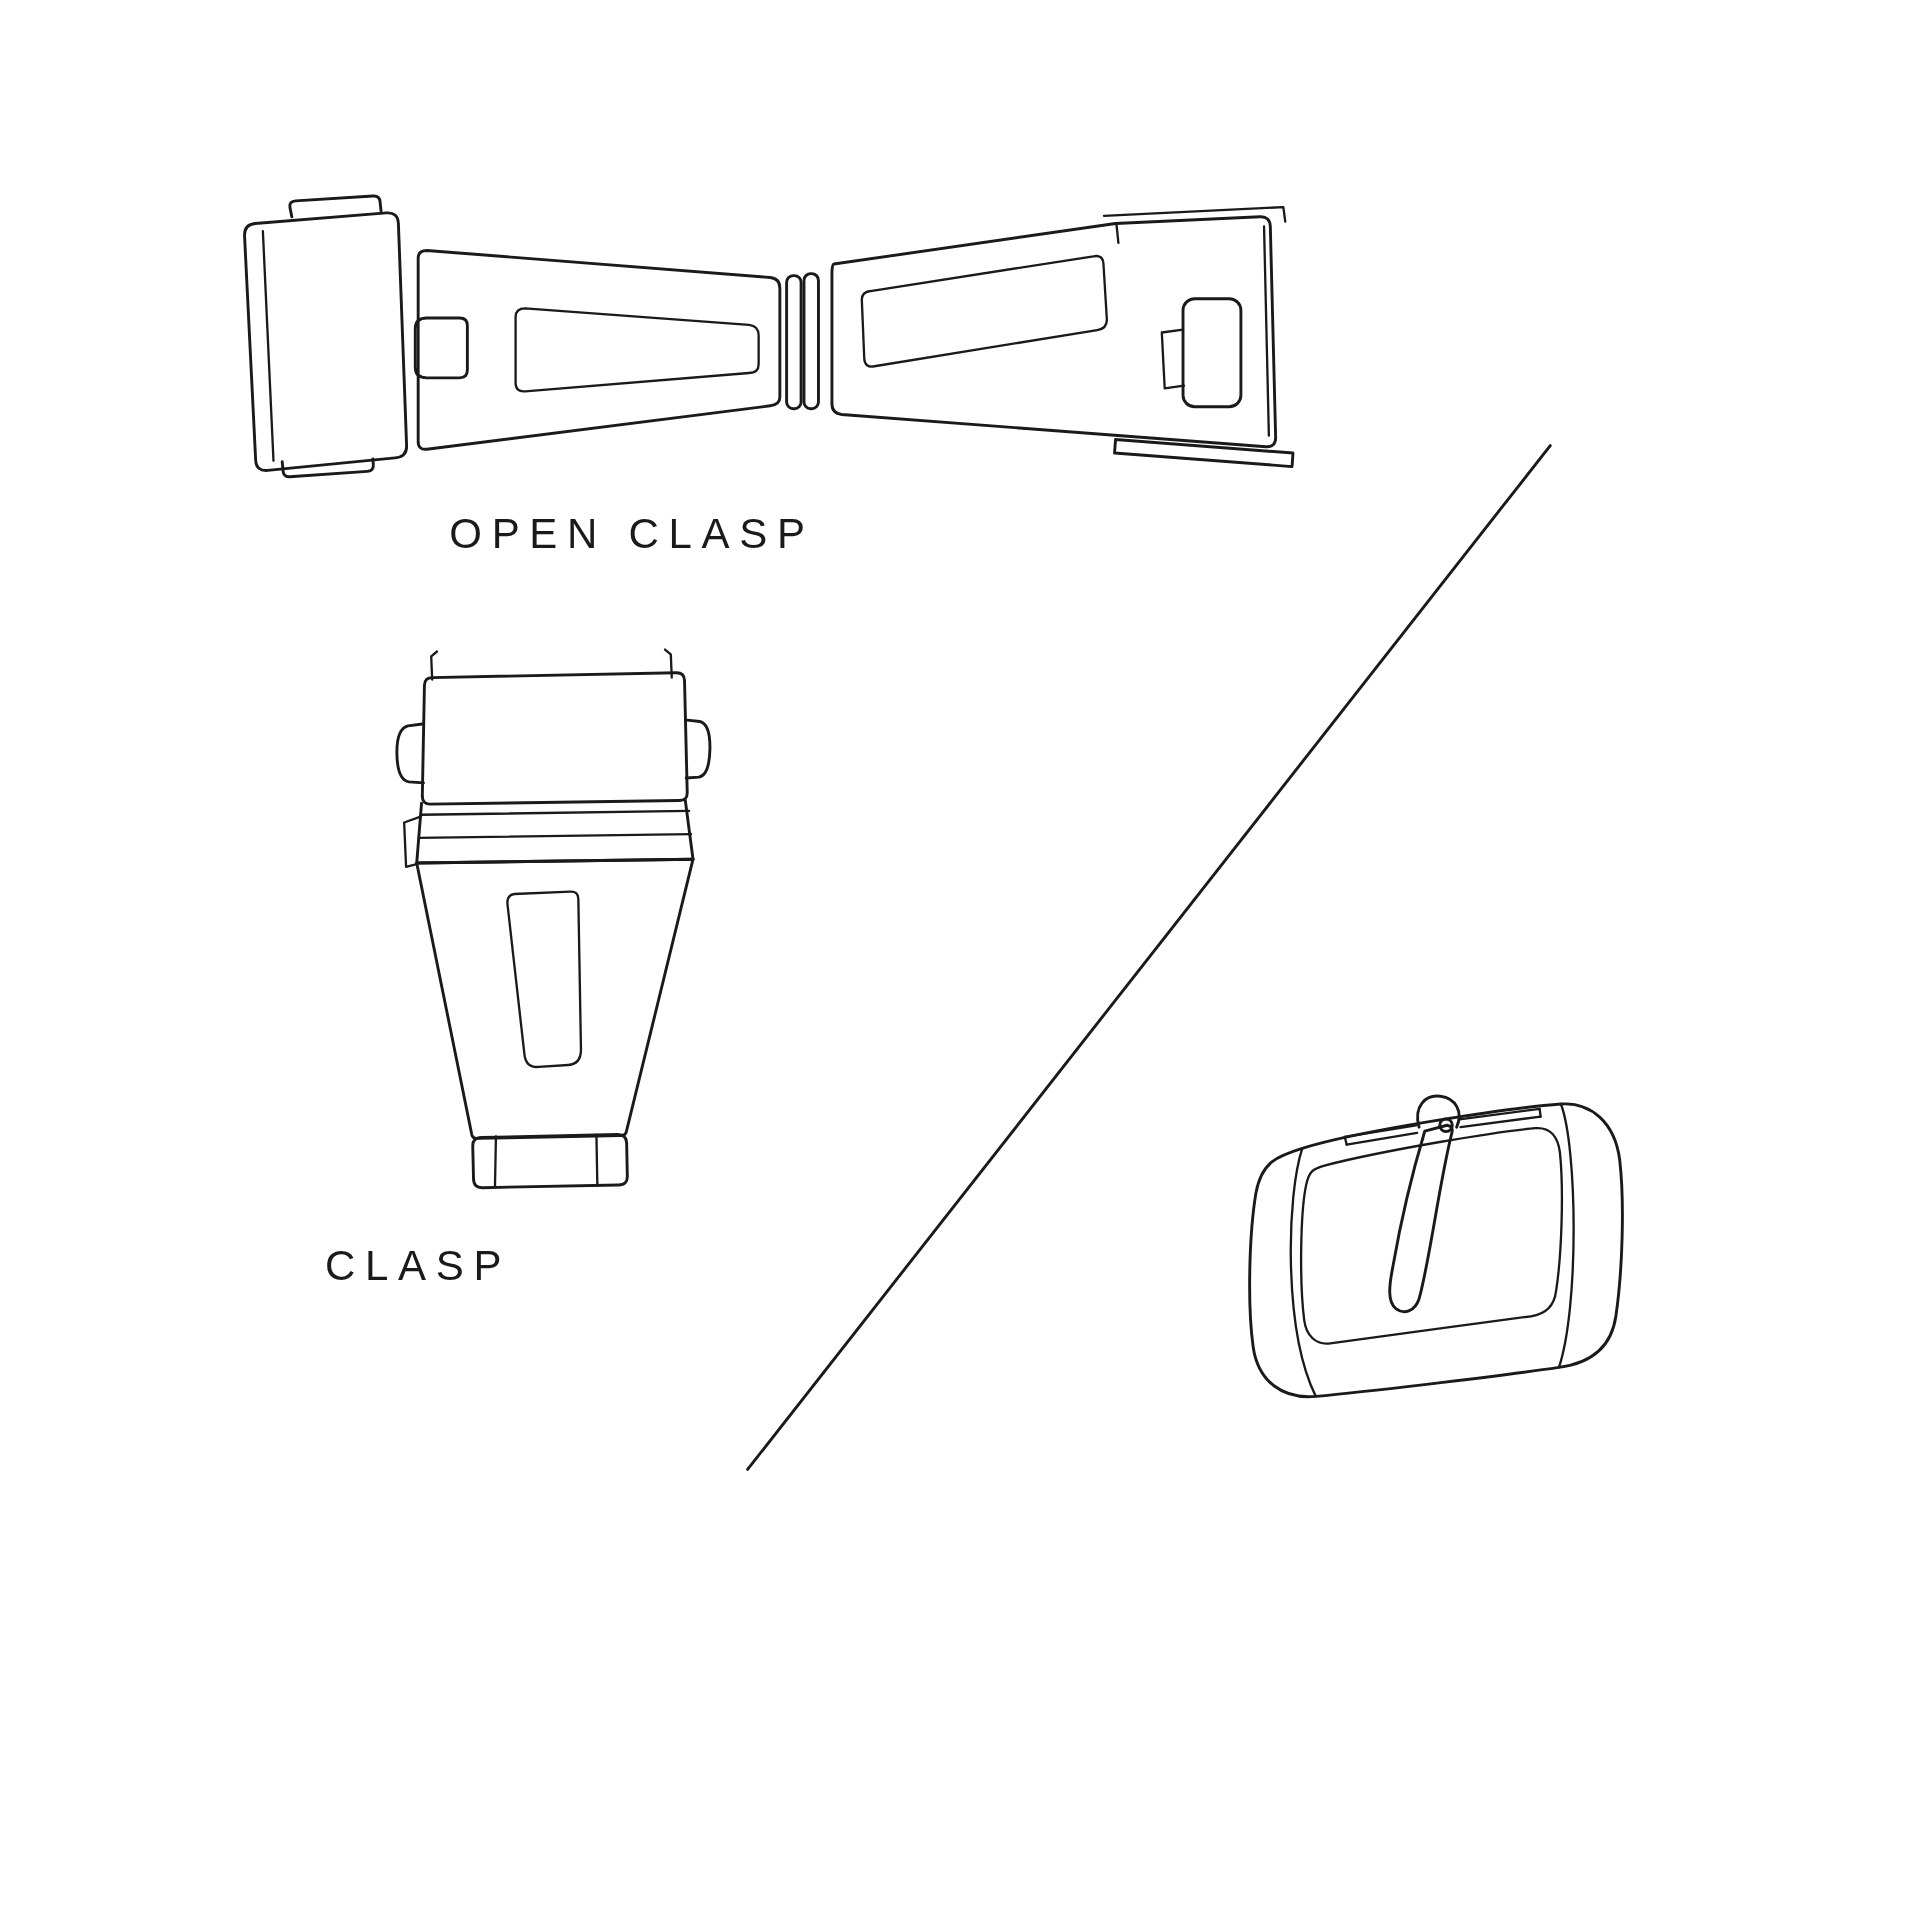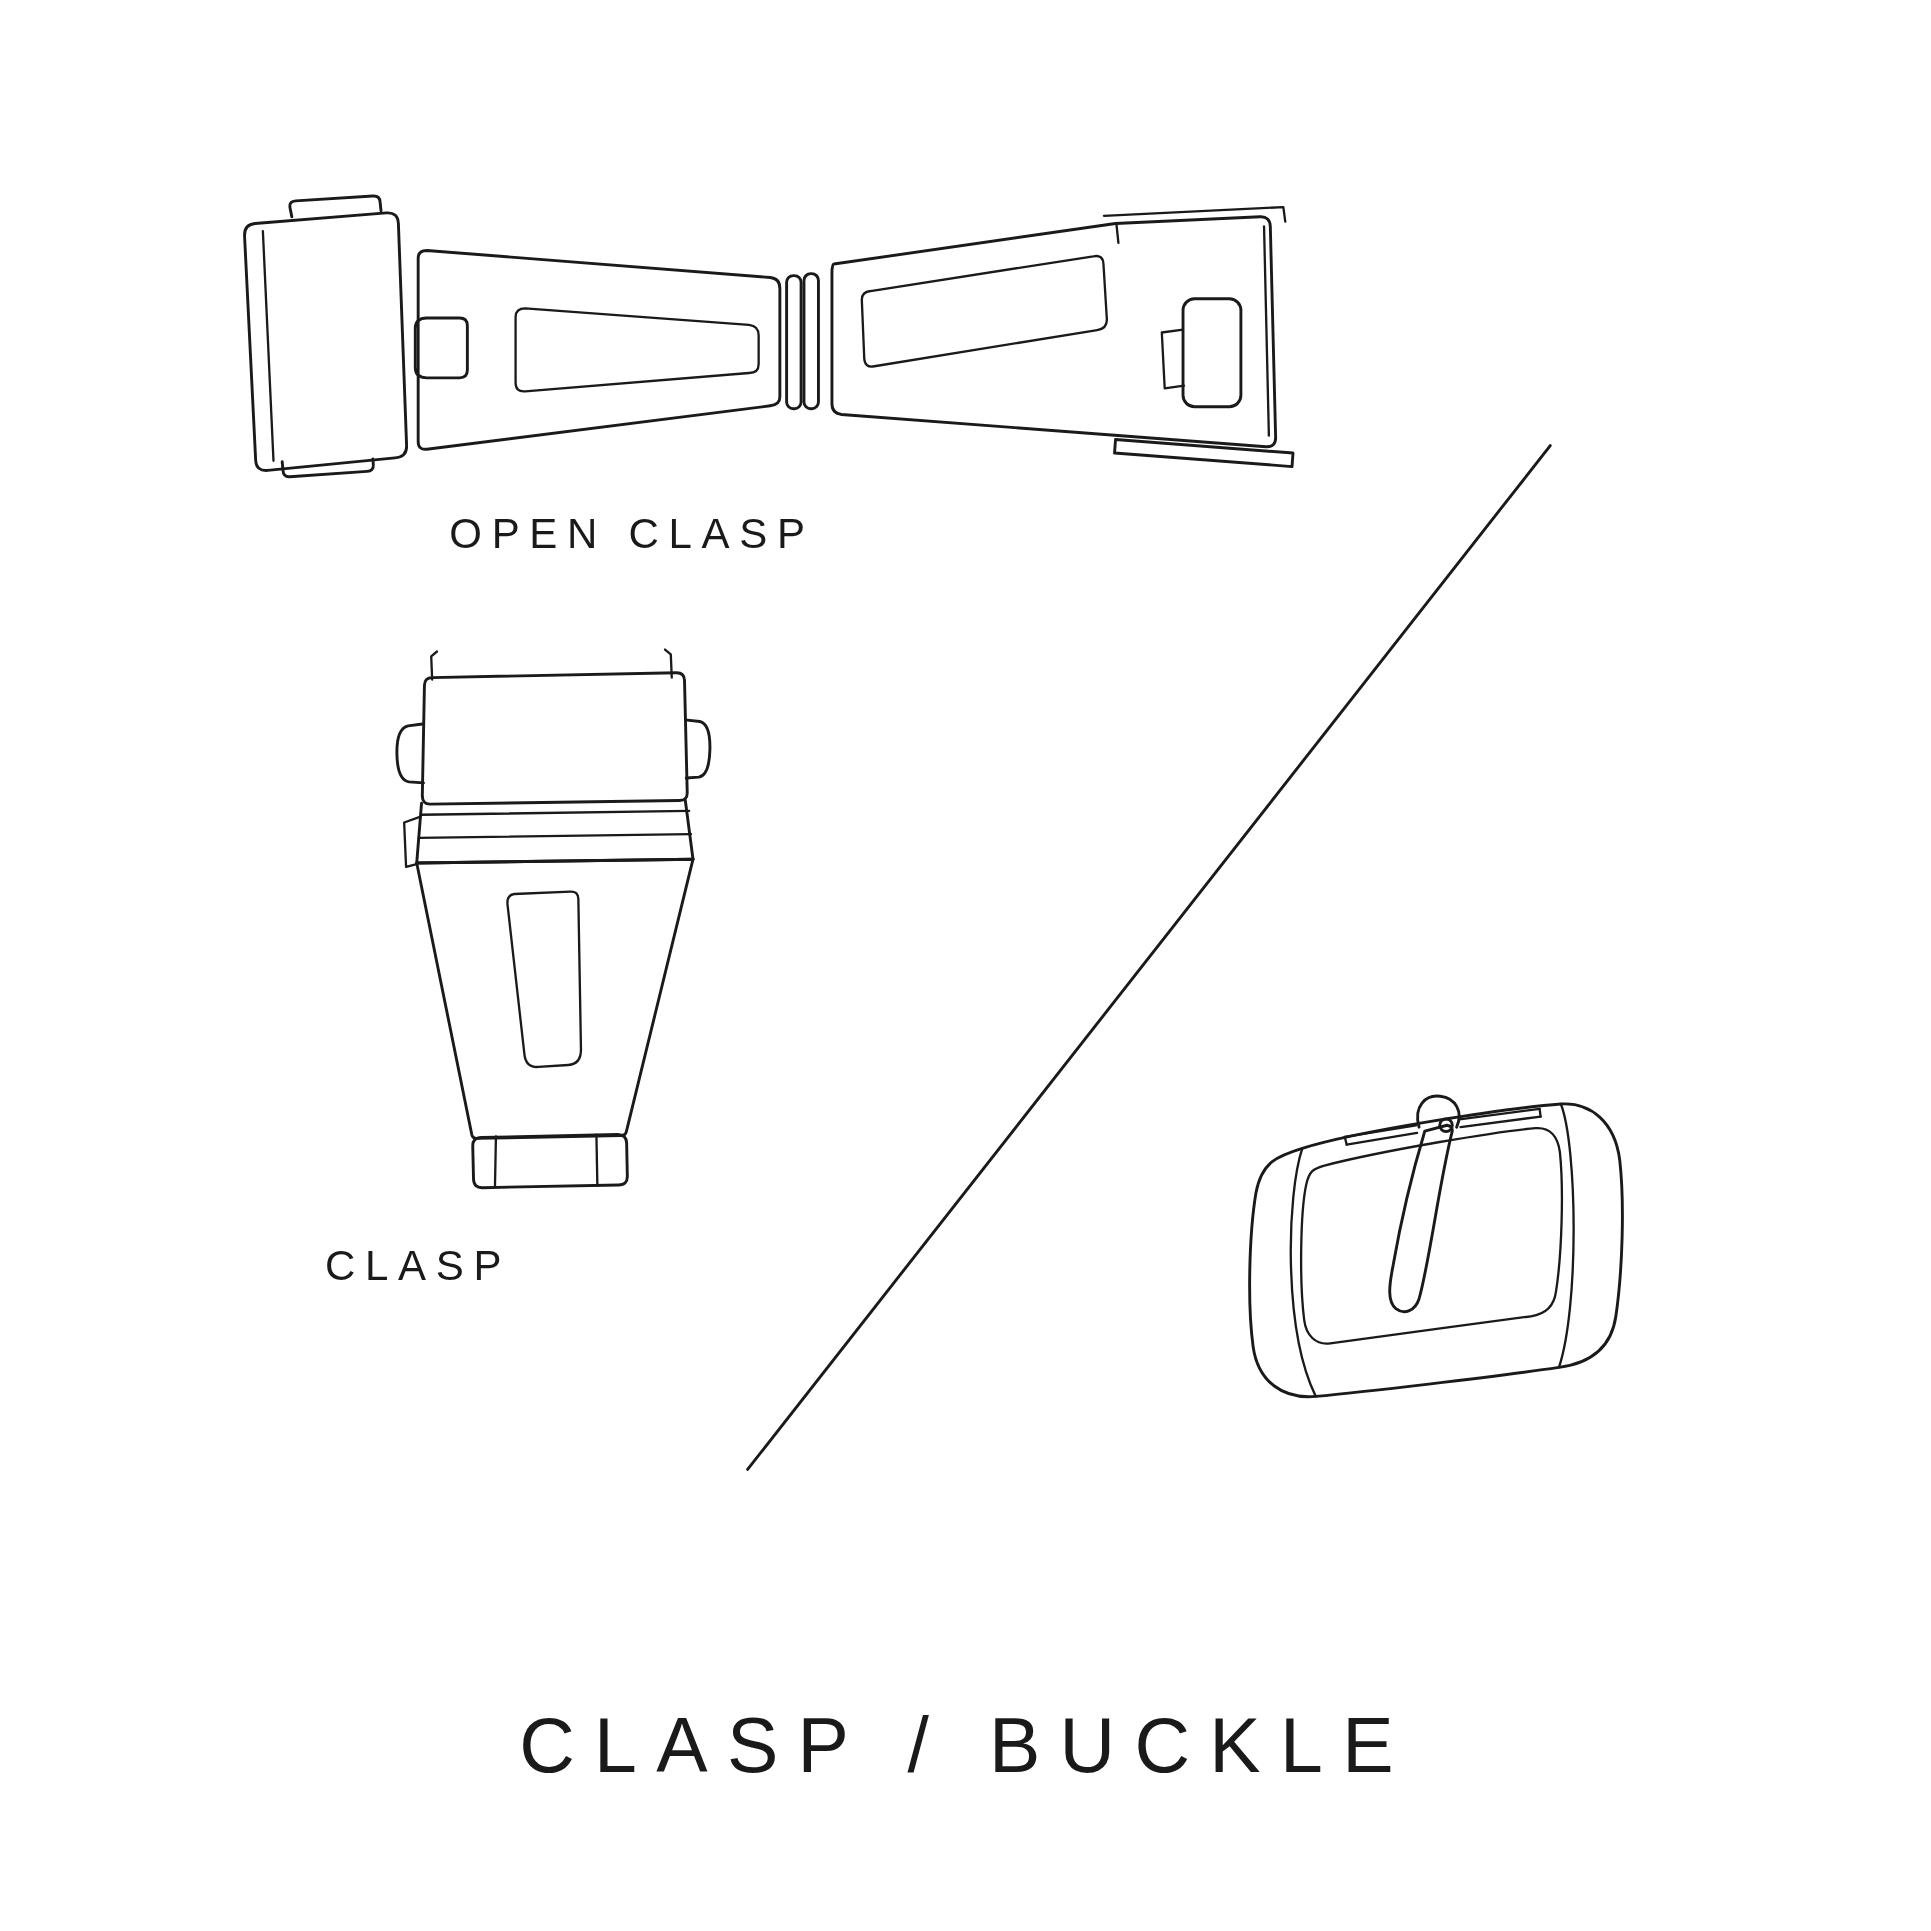--- a/index.html
+++ b/index.html
@@ -120,16 +120,15 @@
       <path class="thin" d="M 248 52 L 331 41"></path>
       <path class="thin" d="M 330 33 L 331 41"></path>
     </g>
     <g>
       <path d="M 205 52 C 199 30 212 18 227 20 C 243 22 251 36 244 52"></path>
       <circle cx="233" cy="50" r="6.5"></circle>
       <path d="M 211 56 C 199 96 186 150 178 196 C 174 216 172 233 181 240 C 190 247 201 242 205 230 C 215 196 226 110 239 58 Q 241 51 234 50 Z"></path>
     </g>
   </svg>
 
-  <div class="label title" style="left:966px; top:1701px;">CLASP / BUCKLE</div>
 
 </div>
 
 
 </body></html>

